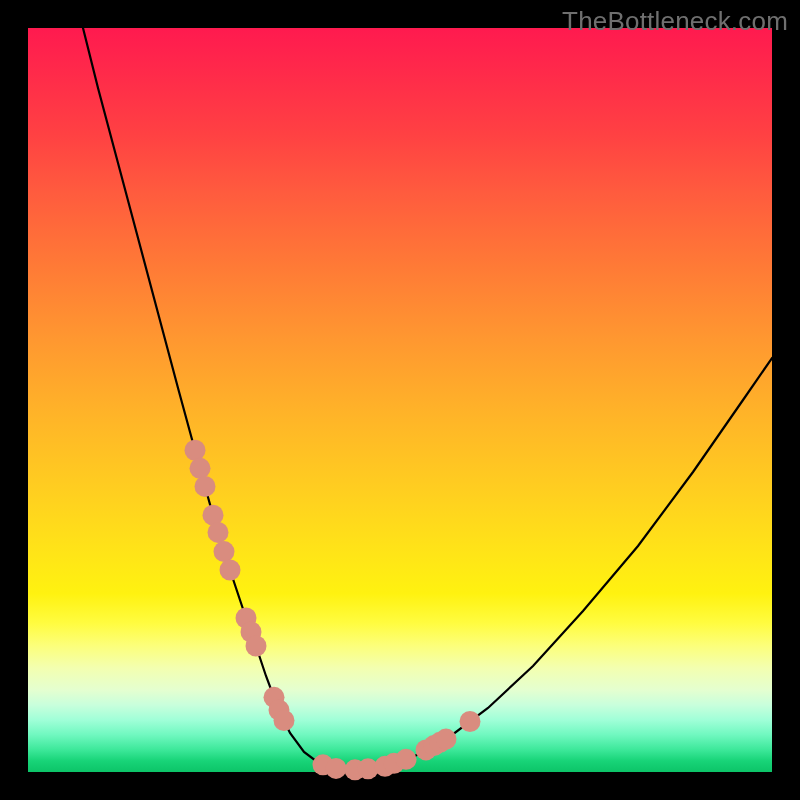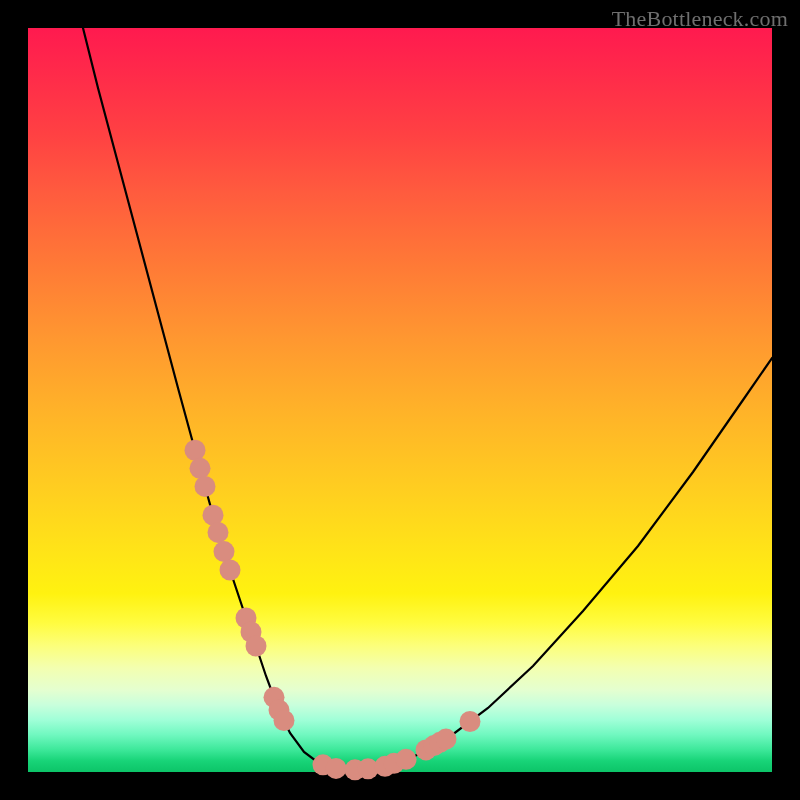--- a/index.html
+++ b/index.html
@@ -44,25 +44,24 @@
       #3de89a 97%,
       #18d478 98.5%,
       #0cc468 100%
     );
   }
   .watermark {
     position: absolute;
     top: 6px;
     right: 12px;
     color: #6f6f6f;
-    font-size: 22px;
+    font-size: 26px;
     font-weight: 500;
     letter-spacing: 0.2px;
     user-select: none;
-    font-family: Liberation Serif, serif;
   }
   svg.curve {
     position: absolute;
     left: 0;
     top: 0;
     width: 744px;
     height: 744px;
     overflow: visible;
   }
 </style>

